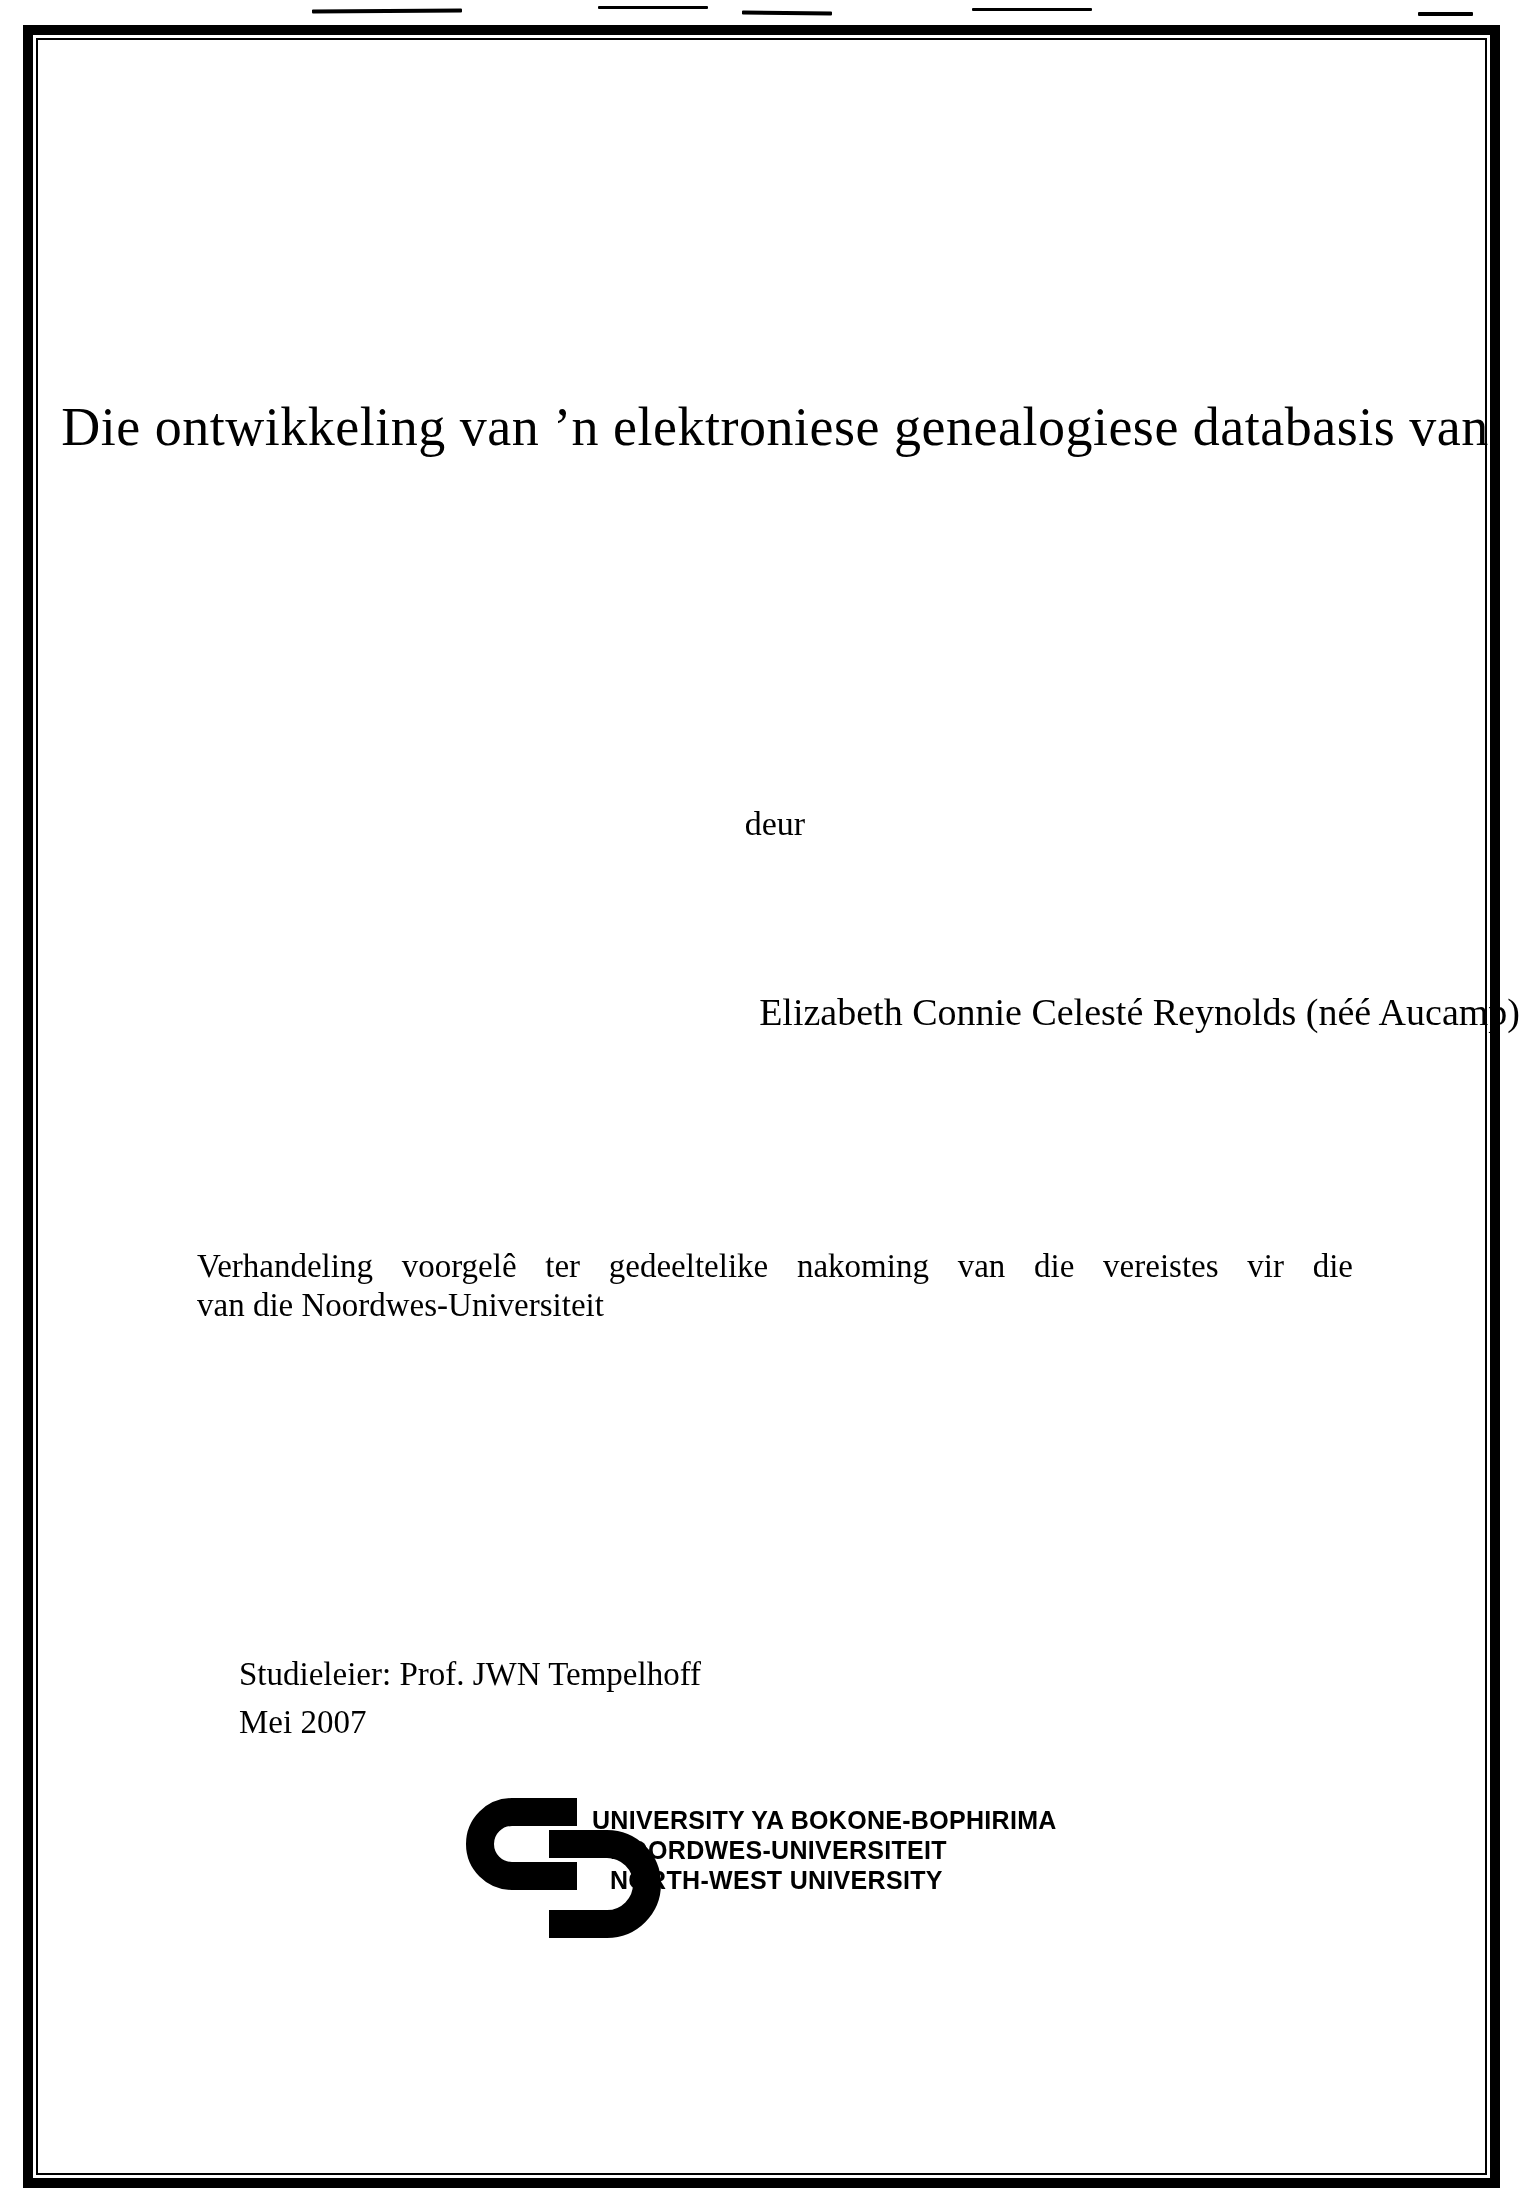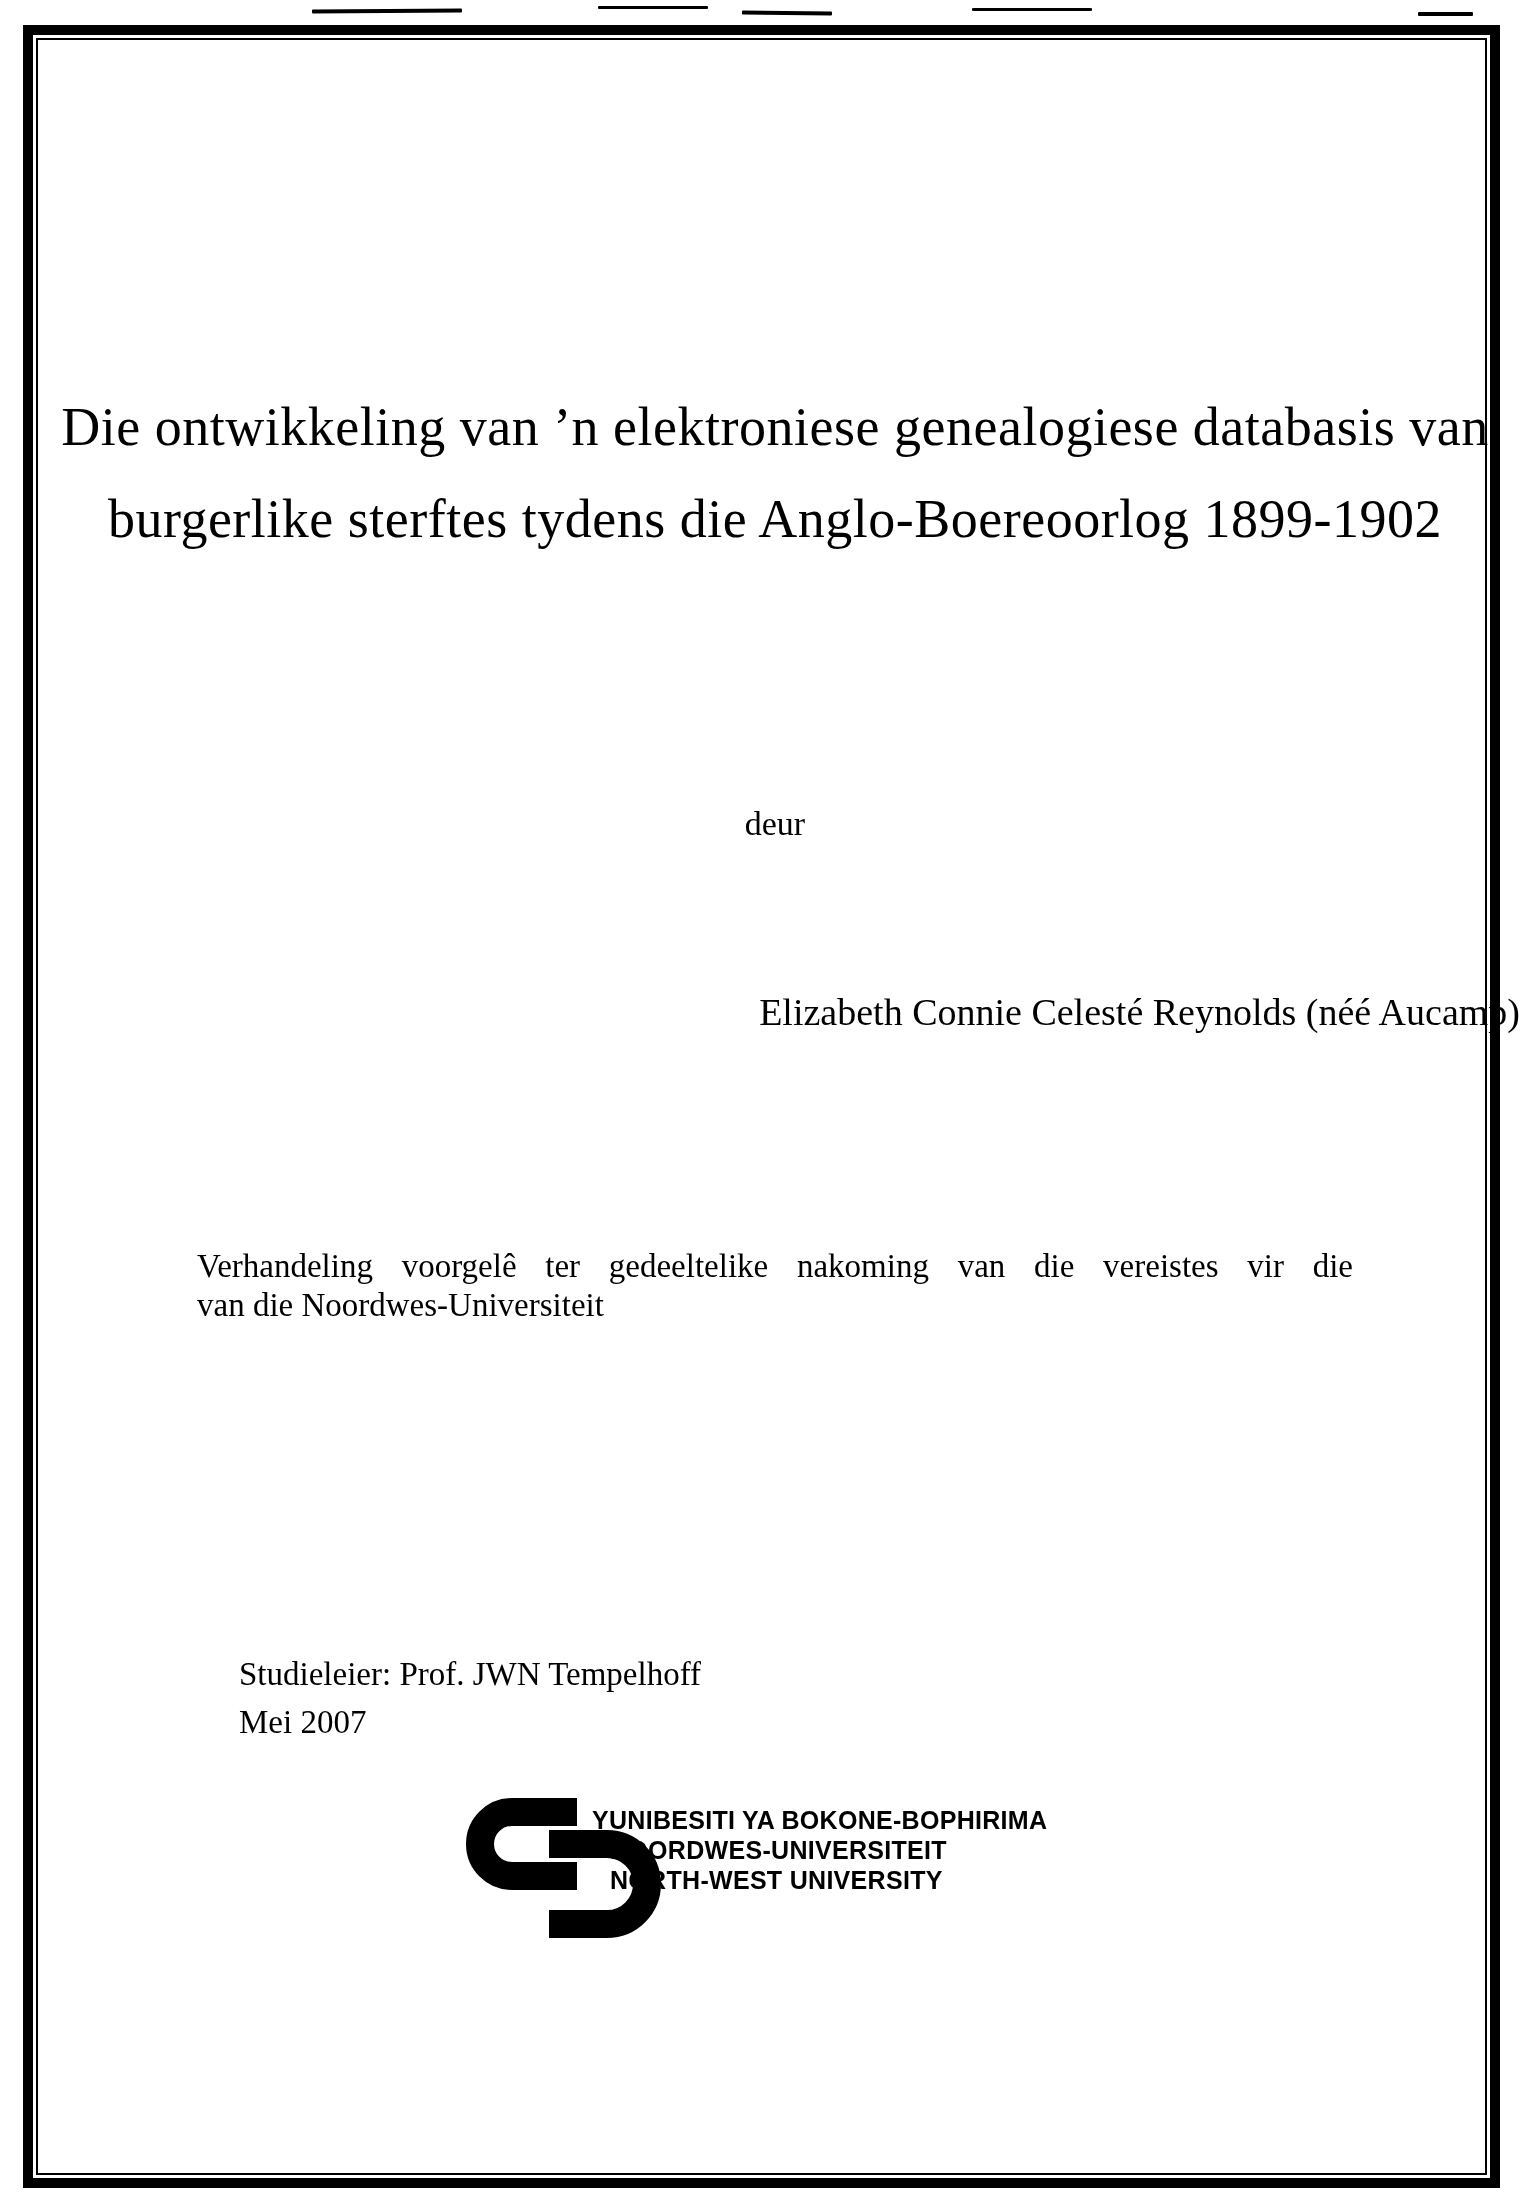--- a/index.html
+++ b/index.html
@@ -71,21 +71,20 @@
     <div class="frame-inner"></div>
   </div>
 
   <div class="artifact a1"></div>
   <div class="artifact a2"></div>
   <div class="artifact a3"></div>
   <div class="artifact a4"></div>
   <div class="artifact a5"></div>
 
   <div class="centerline title-line t1">Die ontwikkeling van ’n elektroniese genealogiese databasis van</div>
-  <div class="centerline title-line t2">burgerlike sterftes tydens die Anglo-Boereoorlog 1899-1902</div>
 
   <div class="centerline deur">deur</div>
 
   <div class="centerline author">Elizabeth Connie Celesté Reynolds (néé Aucamp)</div>
 
   <div class="submission">
     <div class="just">Verhandeling voorgelê ter gedeeltelike nakoming van die vereistes vir die</div>
     <div>van die Noordwes-Universiteit</div>
   </div>
 
@@ -93,18 +92,18 @@
     <div>Studieleier: Prof. JWN Tempelhoff</div>
     <div>Mei 2007</div>
   </div>
 
   <svg class="logo-mark" viewBox="0 0 196 140" aria-hidden="true">
     <path d="M 84 46 H 142 A 40 40 0 0 1 142 126 H 84" fill="none" stroke="#000" stroke-width="28"></path>
     <path d="M 112 14 H 47 A 32 32 0 0 0 47 78 H 112" fill="none" stroke="#000" stroke-width="28"></path>
   </svg>
 
   <div class="logo-text">
-    <div>YUNIBESITI YA BOKONE-BOPHIRIMA</div>
+    <div>UNIVERSITY YA BOKONE-BOPHIRIMA</div>
     <div class="indent">NOORDWES-UNIVERSITEIT</div>
     <div class="indent">NORTH-WEST UNIVERSITY</div>
   </div>
 
 </div>
 
 </body></html>

